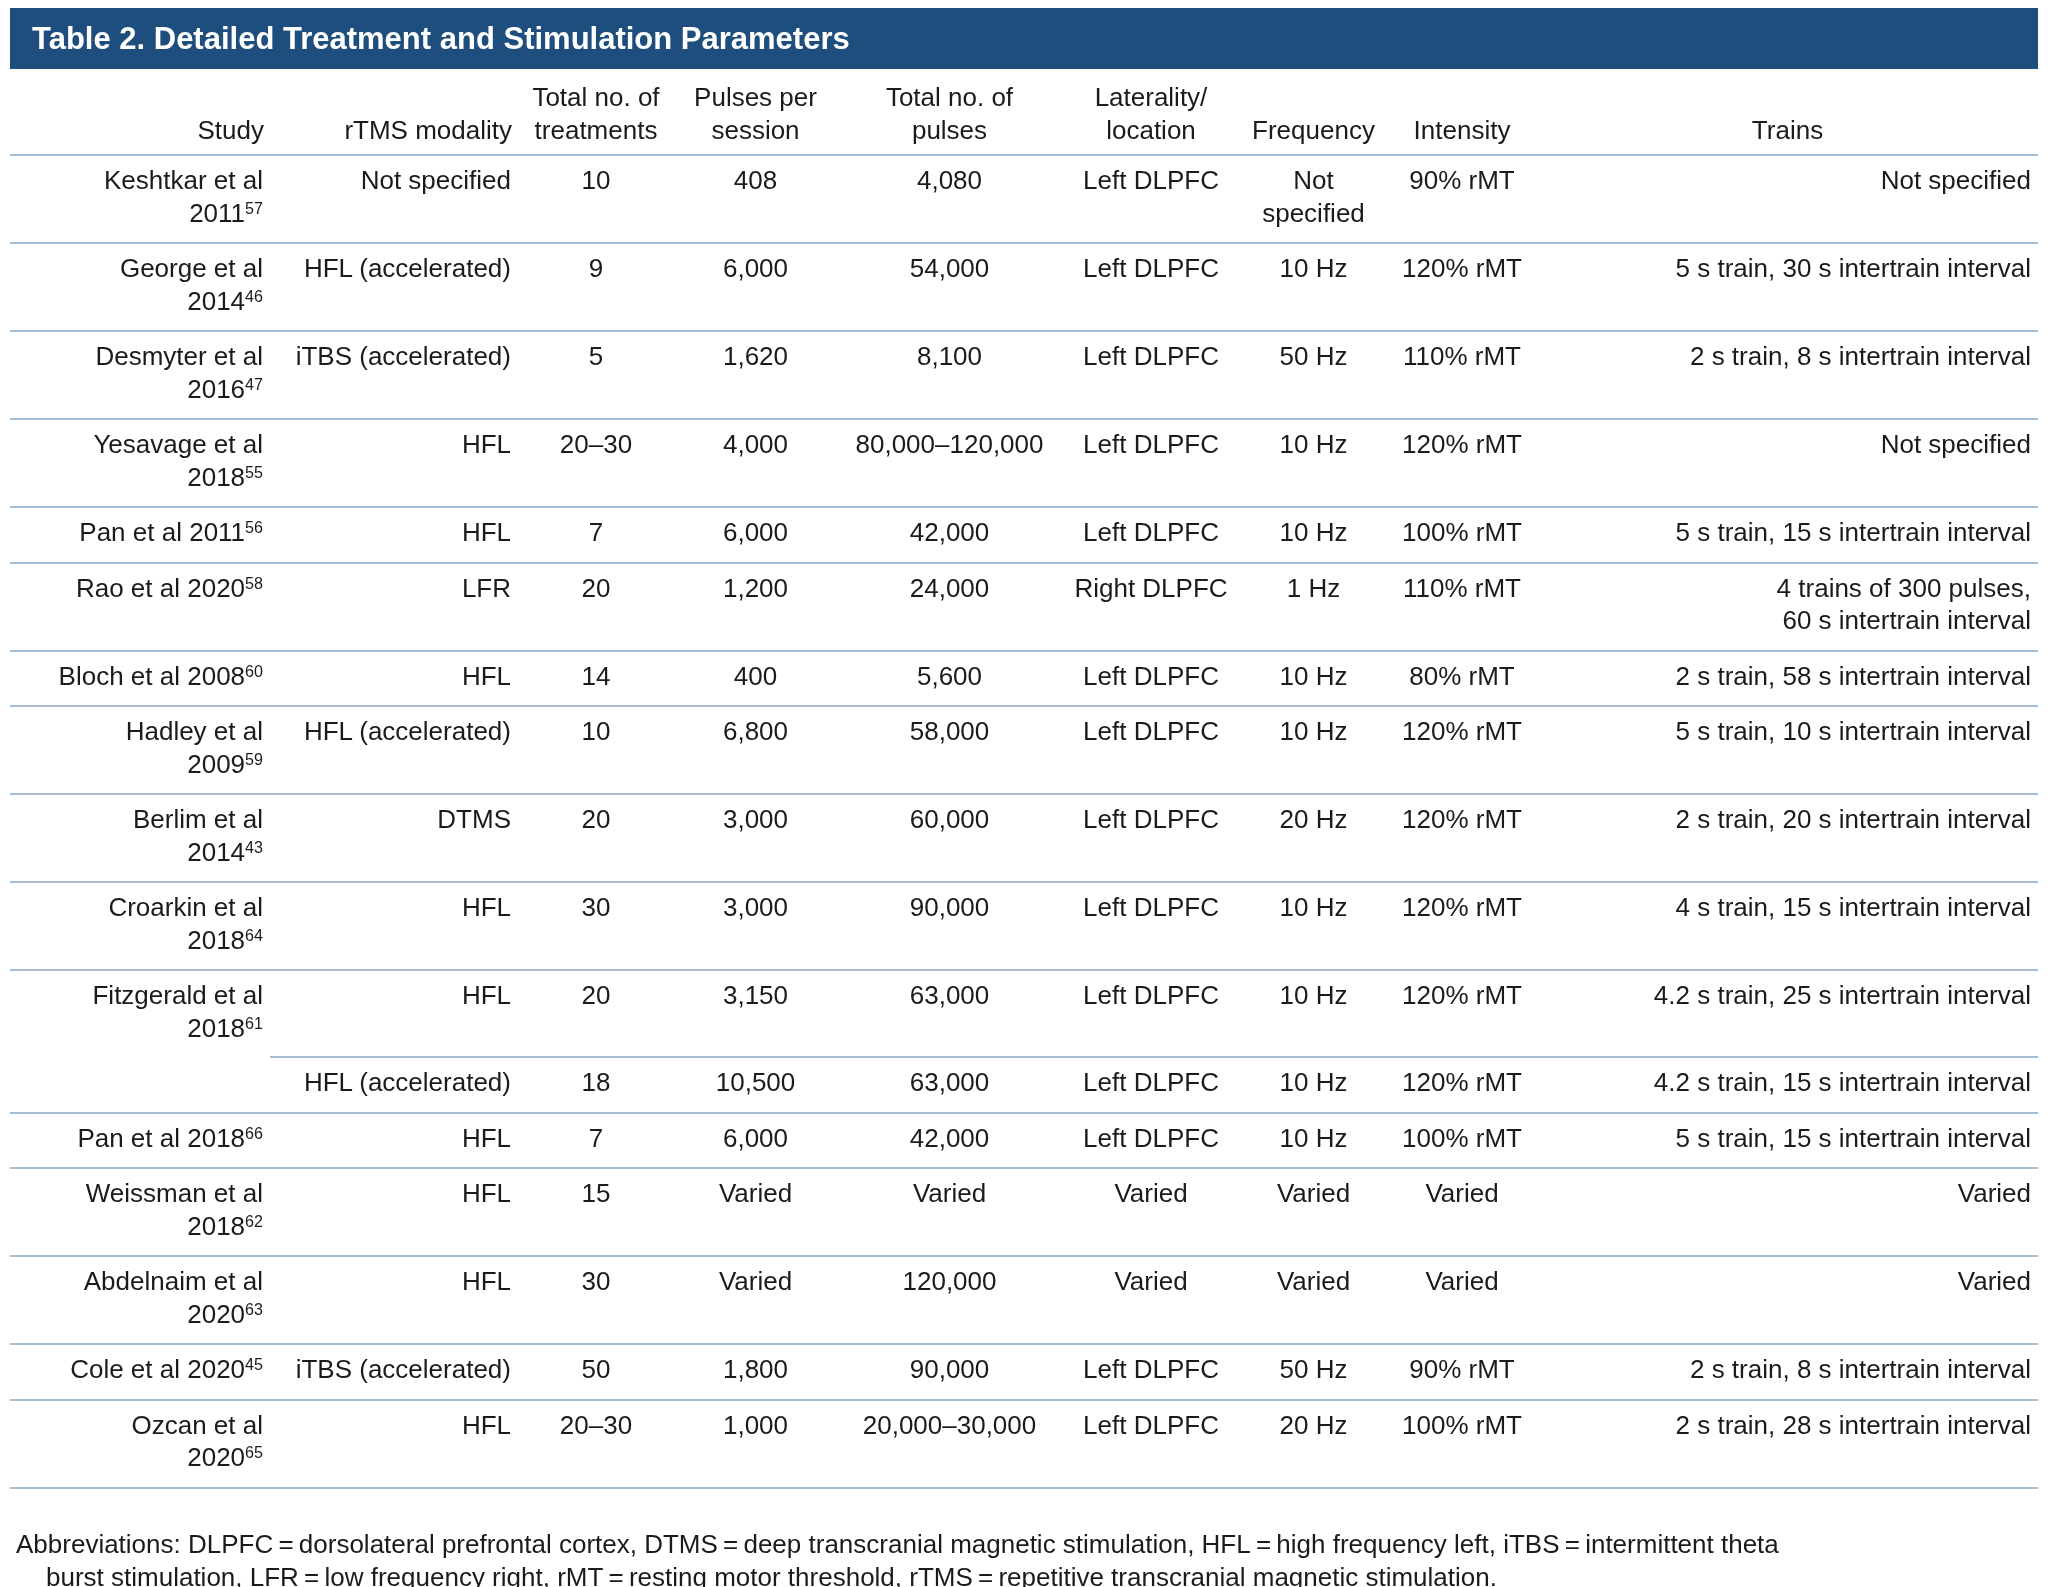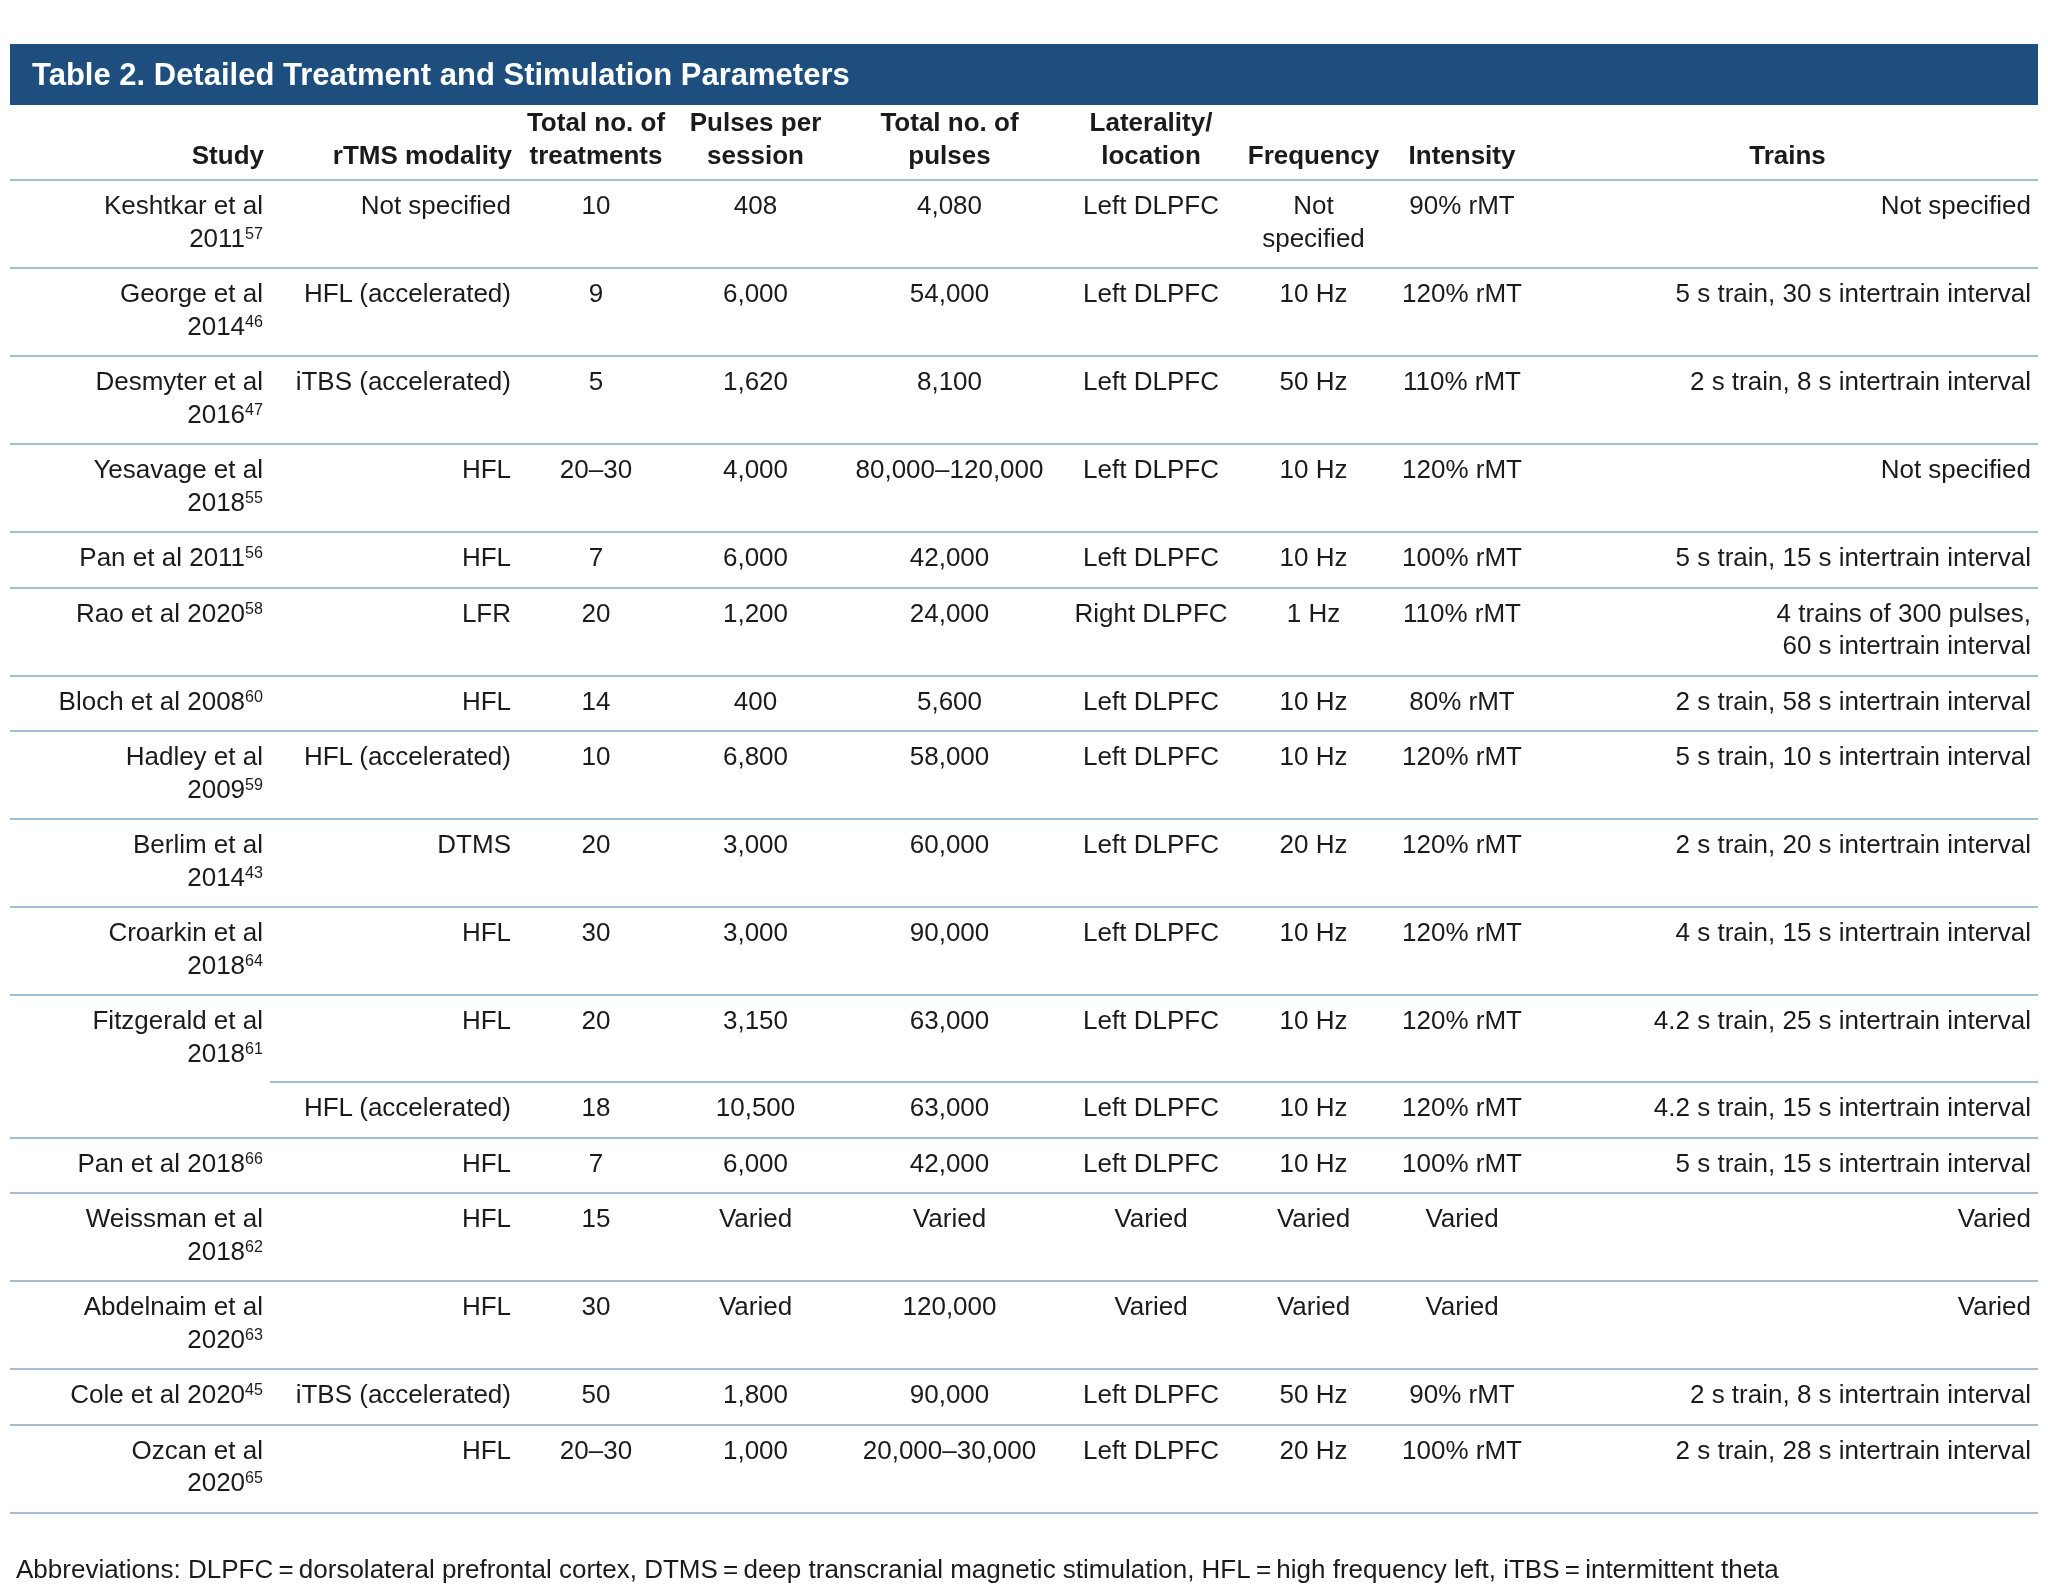--- a/index.html
+++ b/index.html
@@ -21,42 +21,41 @@
     flex-direction: column;
   }
   .title-bar {
     background: var(--accent);
     color: #ffffff;
     font-size: 31px;
     font-weight: 700;
     padding: 14px 22px 13px 22px;
     line-height: 1.1;
     flex: none;
-    margin-top: 36px;
   }
   table.params {
     width: 100%;
     border-collapse: collapse;
     table-layout: fixed;
     font-size: 26px;
     line-height: 1.25;
   }
   col.w-study          { width: 260px; }
   col.w-modality       { width: 248px; }
   col.w-treatments     { width: 156px; }
   col.w-pulses-session { width: 163px; }
   col.w-pulses-total   { width: 225px; }
   col.w-laterality     { width: 178px; }
   col.w-frequency      { width: 147px; }
   col.w-intensity      { width: 150px; }
   col.w-trains         { width: 501px; }
   th {
-    font-weight: 700;
+    font-weight: 400;
     vertical-align: bottom;
-    padding: 1px 6px 8px 6px;
+    padding: 12px 6px 8px 6px;
     border-bottom: 2px solid var(--rule);
     white-space: pre-line;
   }
   td {
     vertical-align: top;
     padding: 8px 7px 13px 7px;
     border-bottom: 2px solid var(--rule);
     white-space: pre-line;
     overflow: hidden;
   }

